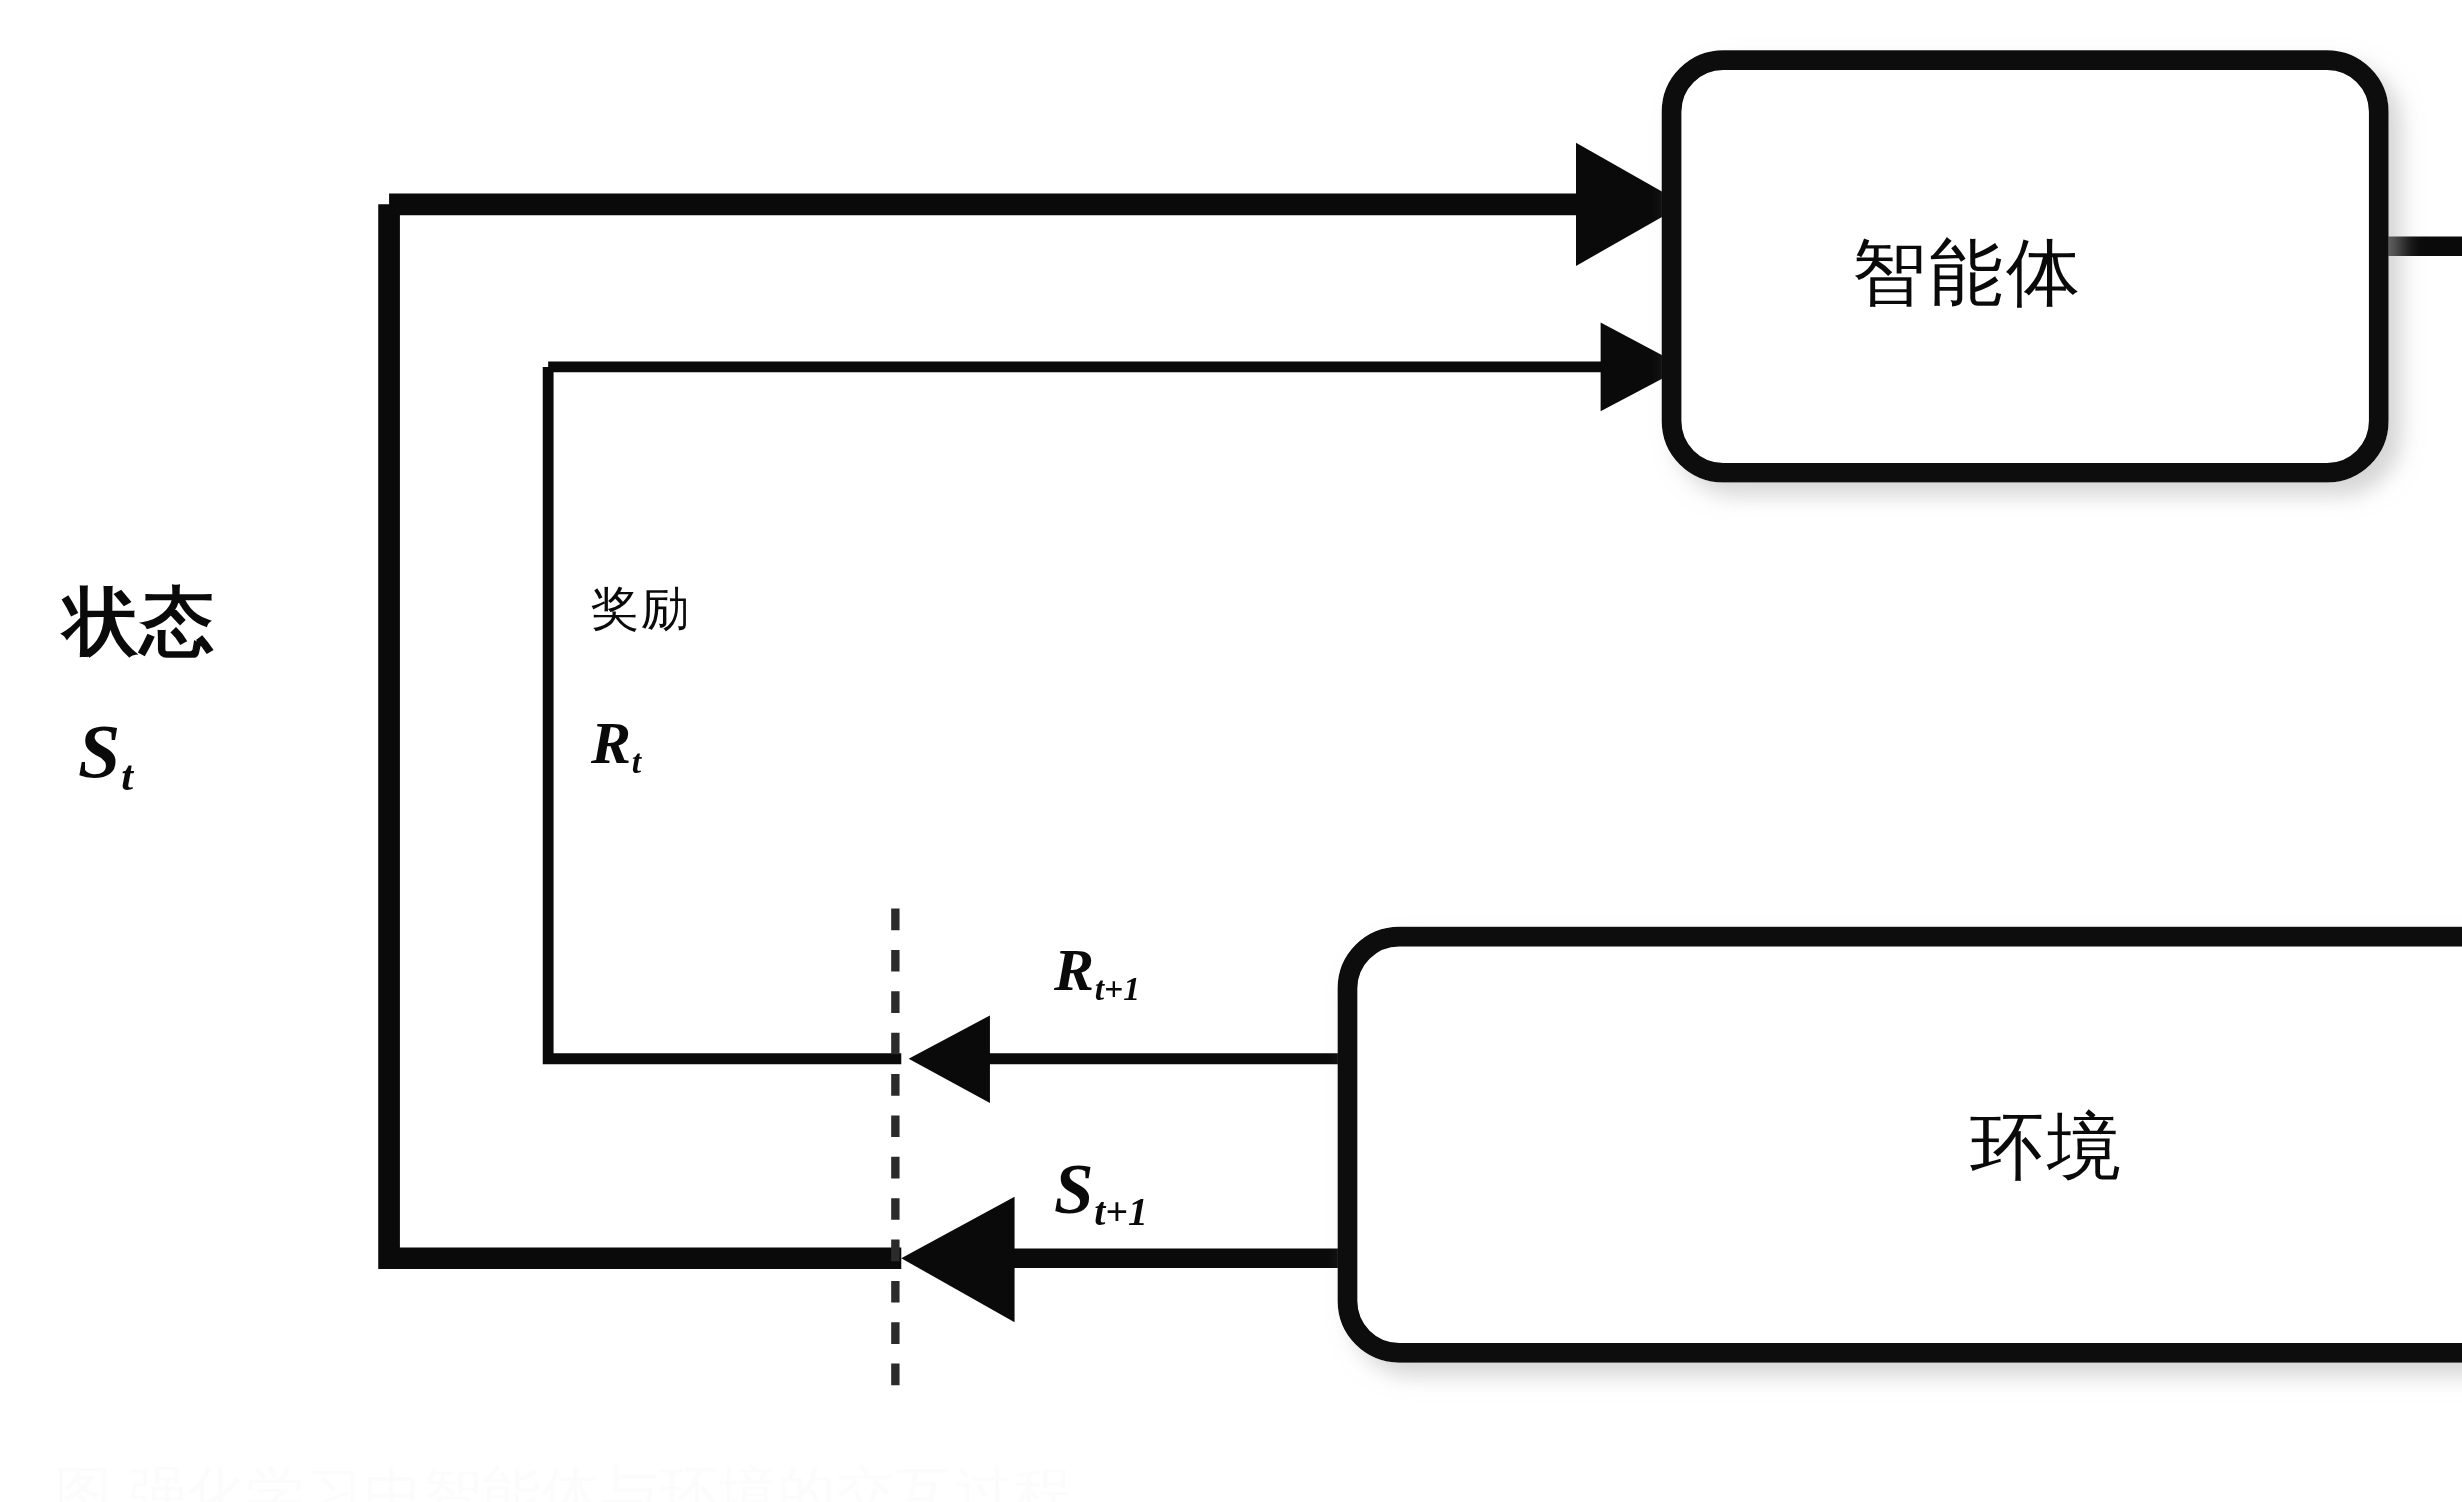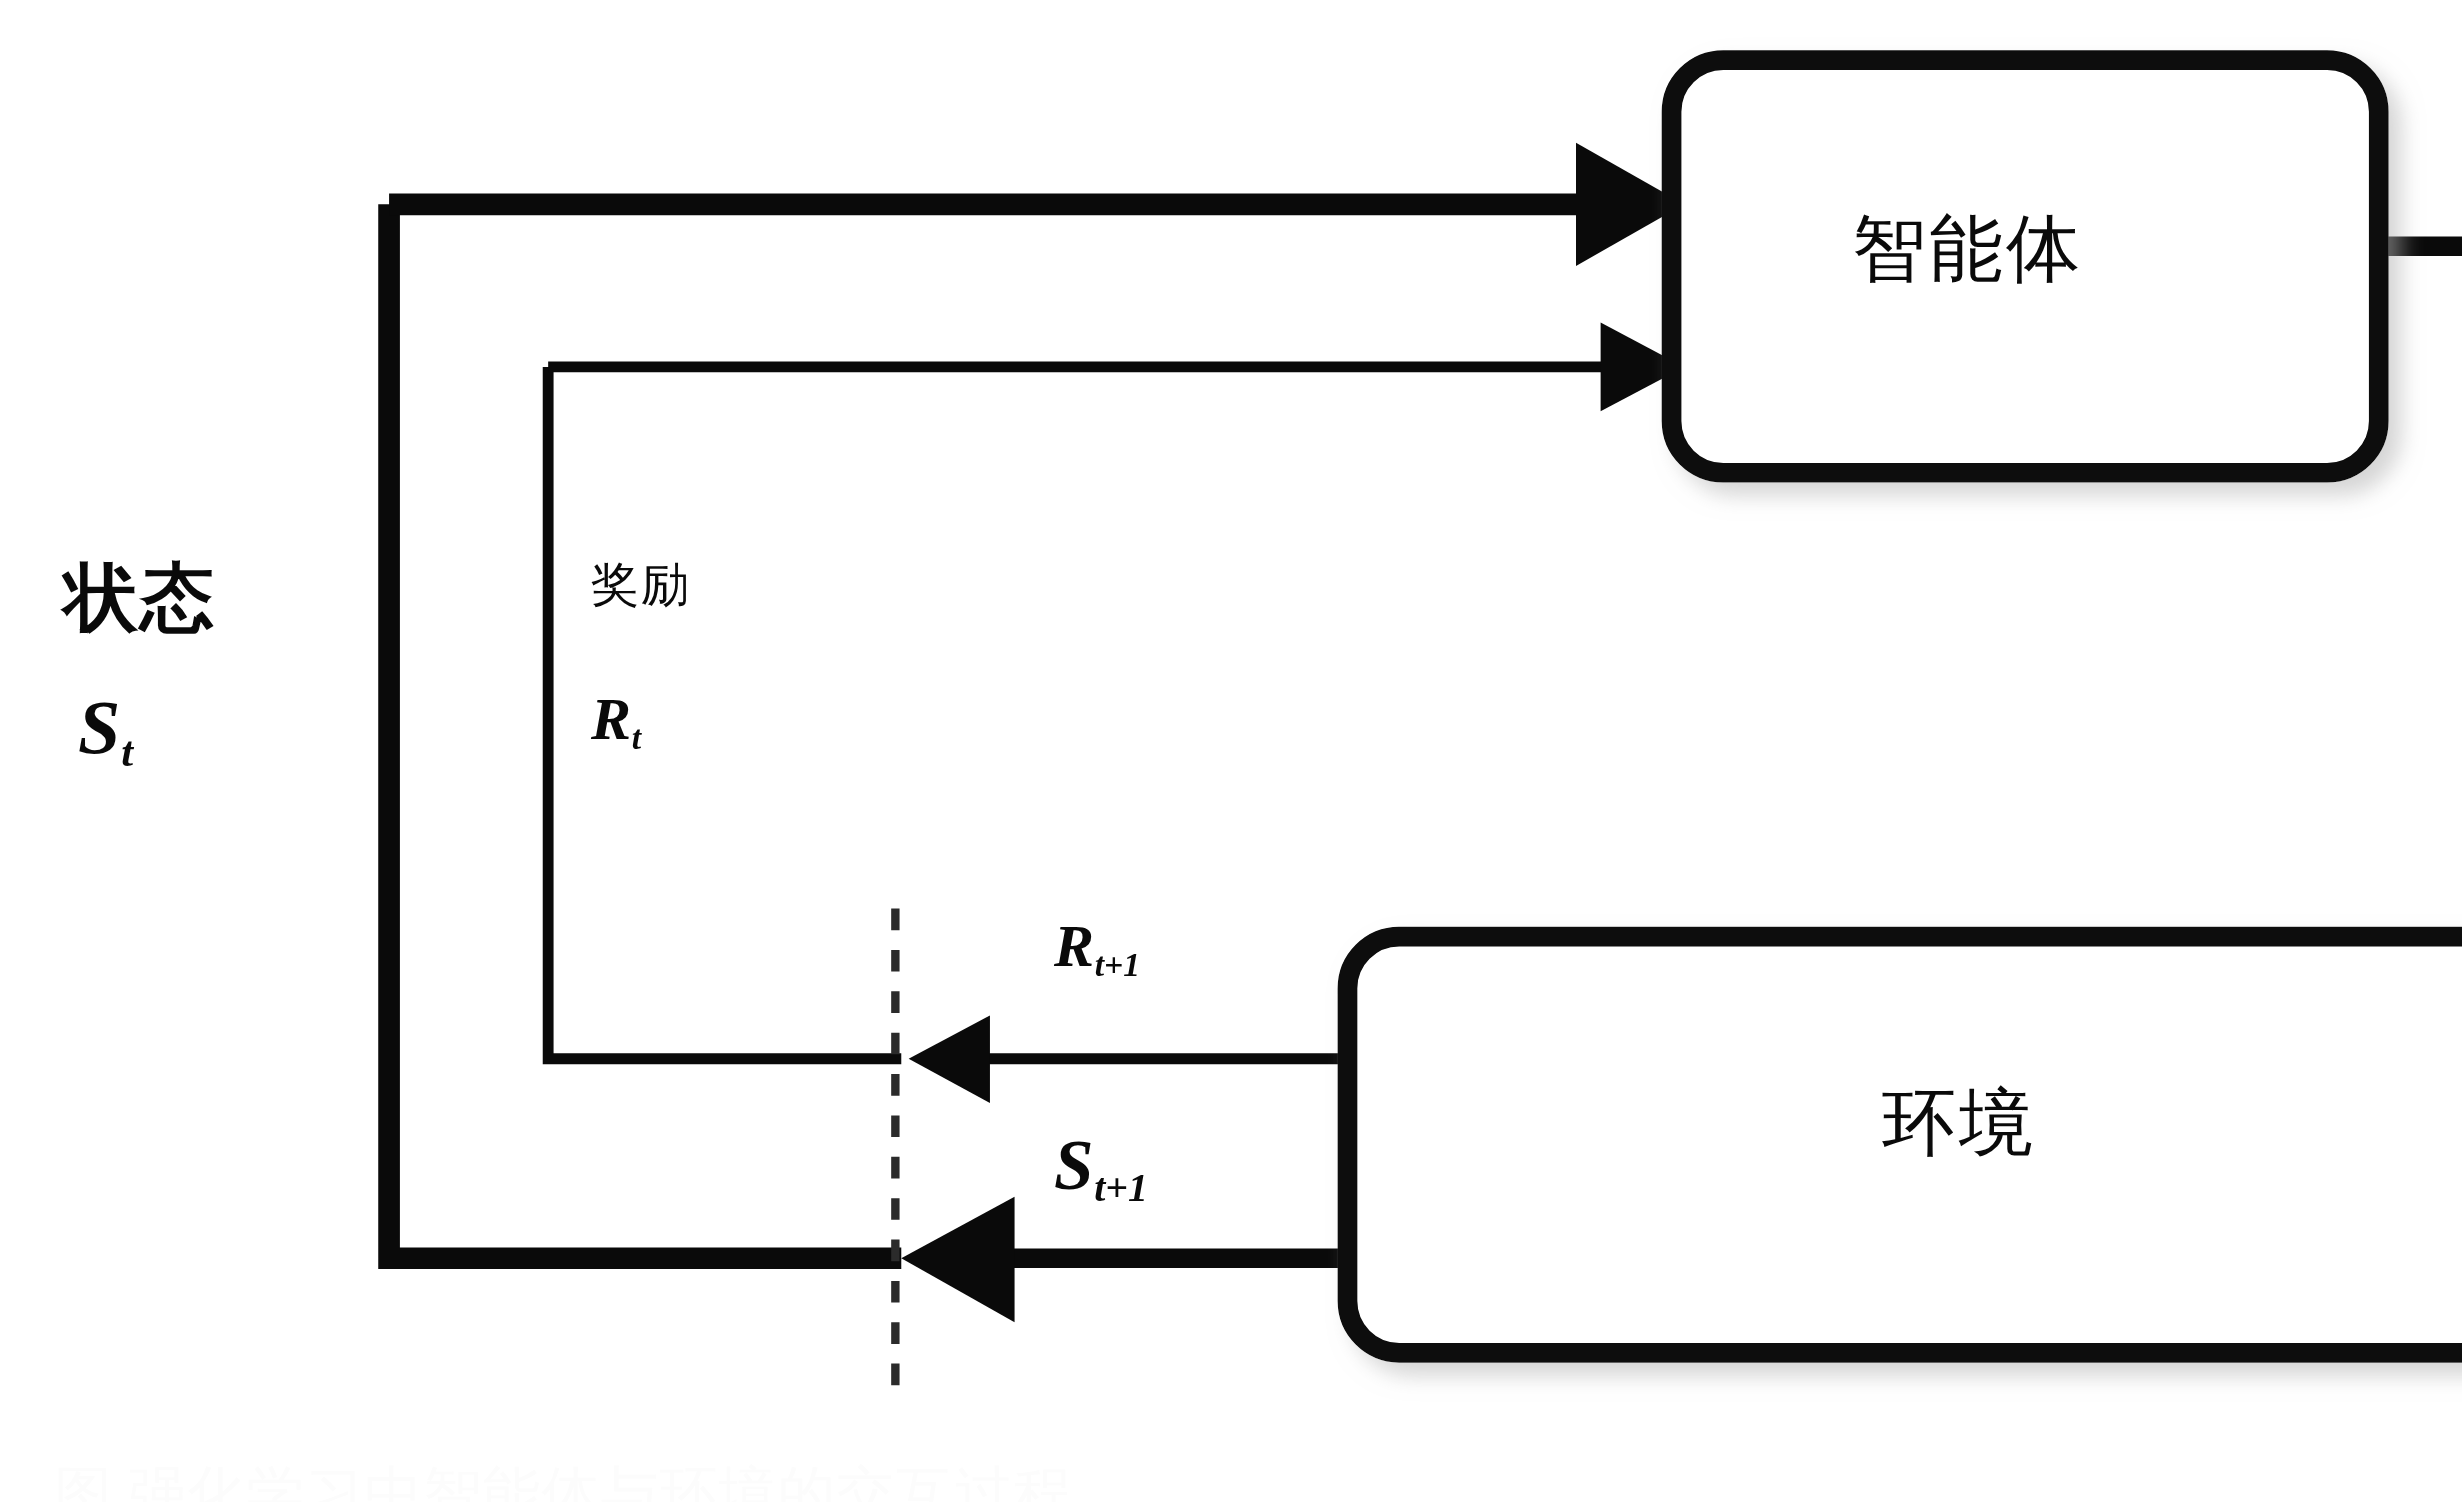--- a/index.html
+++ b/index.html
@@ -26,20 +26,21 @@
     width: 3940px;
     height: 1502px;
   }
 
   
   .lbl {
     position: absolute;
     color: #0a0a0a;
     white-space: nowrap;
     line-height: 1;
+    margin-top: 24px;
   }
   .cjk {
     font-family: "Liberation Serif", "DejaVu Serif", serif;
     font-weight: 400;
   }
   .mathit {
     font-family: "Liberation Serif", "DejaVu Serif", serif;
     font-style: italic;
     font-weight: 700;
   }
@@ -52,21 +53,21 @@
     top: 0.30em;
     left: 0.02em;
   }
 
   
   .box-title {
     font-size: 74px;
     letter-spacing: 3px;
   }
   #agent-label   { left: 1852px; top: 212px; }
-  #env-label     { left: 1882px; top: 1086px; }
+  #env-label     { left: 1970px; top: 1086px; }
 
   
   #state-cjk   { left: 64px;  top: 561px; font-size: 74px; letter-spacing: 2px; font-weight: bold; }
   #state-sym   { left: 78px;  top: 689px; font-size: 76px; }
   #reward-cjk  { left: 591px; top: 561px; font-size: 48px; letter-spacing: 2px; }
   #reward-sym  { left: 591px; top: 689px; font-size: 60px; }
 
   
   #reward-next { left: 1054px; top: 916px; font-size: 60px; }
   #state-next  { left: 1054px; top: 1130px; font-size: 71px; text-align: right; }

